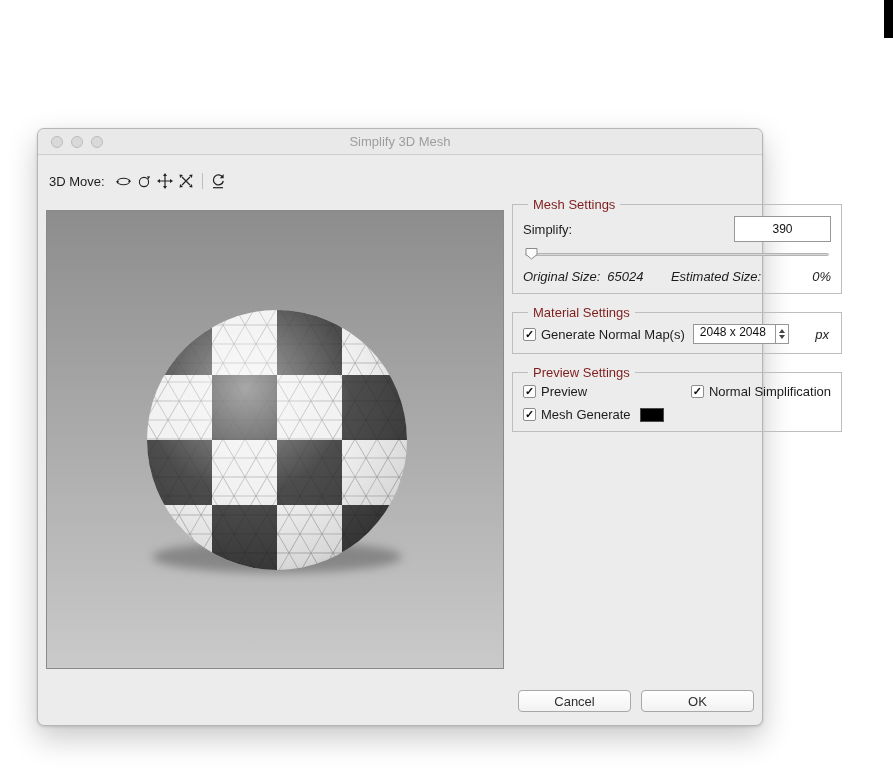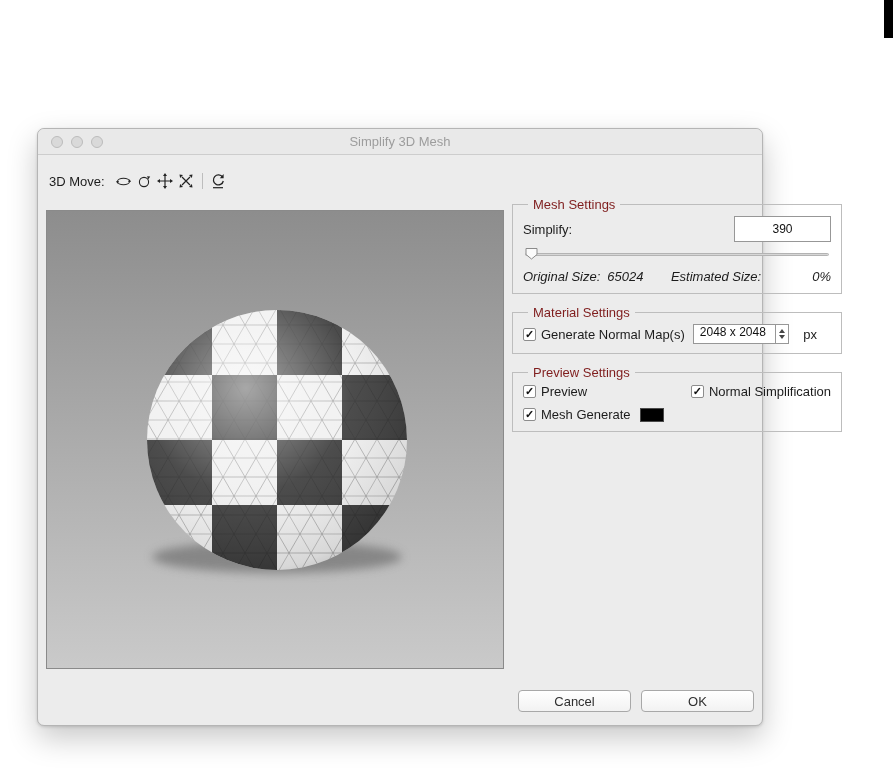--- a/index.html
+++ b/index.html
@@ -68,21 +68,21 @@
 
   .select {
     margin-left:8px; width:96px; height:20px; background:#fff; border:1px solid #979797;
     display:flex; align-items:flex-start; cursor:pointer;
   }
   .select .sel-text { flex:1; font-size:12px; color:#111; padding-left:6px; white-space:nowrap; }
   .stepper { width:13px; height:100%; border-left:1px solid #979797; display:flex; flex-direction:column; align-items:center; justify-content:center; gap:2px; }
   .arr-up { width:0; height:0; border-left:3.5px solid transparent; border-right:3.5px solid transparent; border-bottom:4px solid #444; }
   .arr-down { width:0; height:0; border-left:3.5px solid transparent; border-right:3.5px solid transparent; border-top:4px solid #444; }
 
-  .unit { margin-left:auto; margin-right:14px; }
+  .unit { margin-left:auto; margin-right:2px;font-style:italic; }
 
   .swatch { width:24px; height:14px; background:#000; border:1px solid #4a4a4a; margin-left:9px; cursor:pointer; }
 
   .row2 { margin-top:8px; }
 
   .dialog-buttons { position:absolute; right:8px; bottom:13px; display:flex; gap:10px; }
   .btn {
     width:113px; height:22px; background:linear-gradient(#ffffff,#f2f2f2);
     border:1px solid #a8a8a8; border-radius:4px; font-family:"Liberation Sans", sans-serif;
     font-size:13px; color:#2f2f2f; cursor:pointer;

